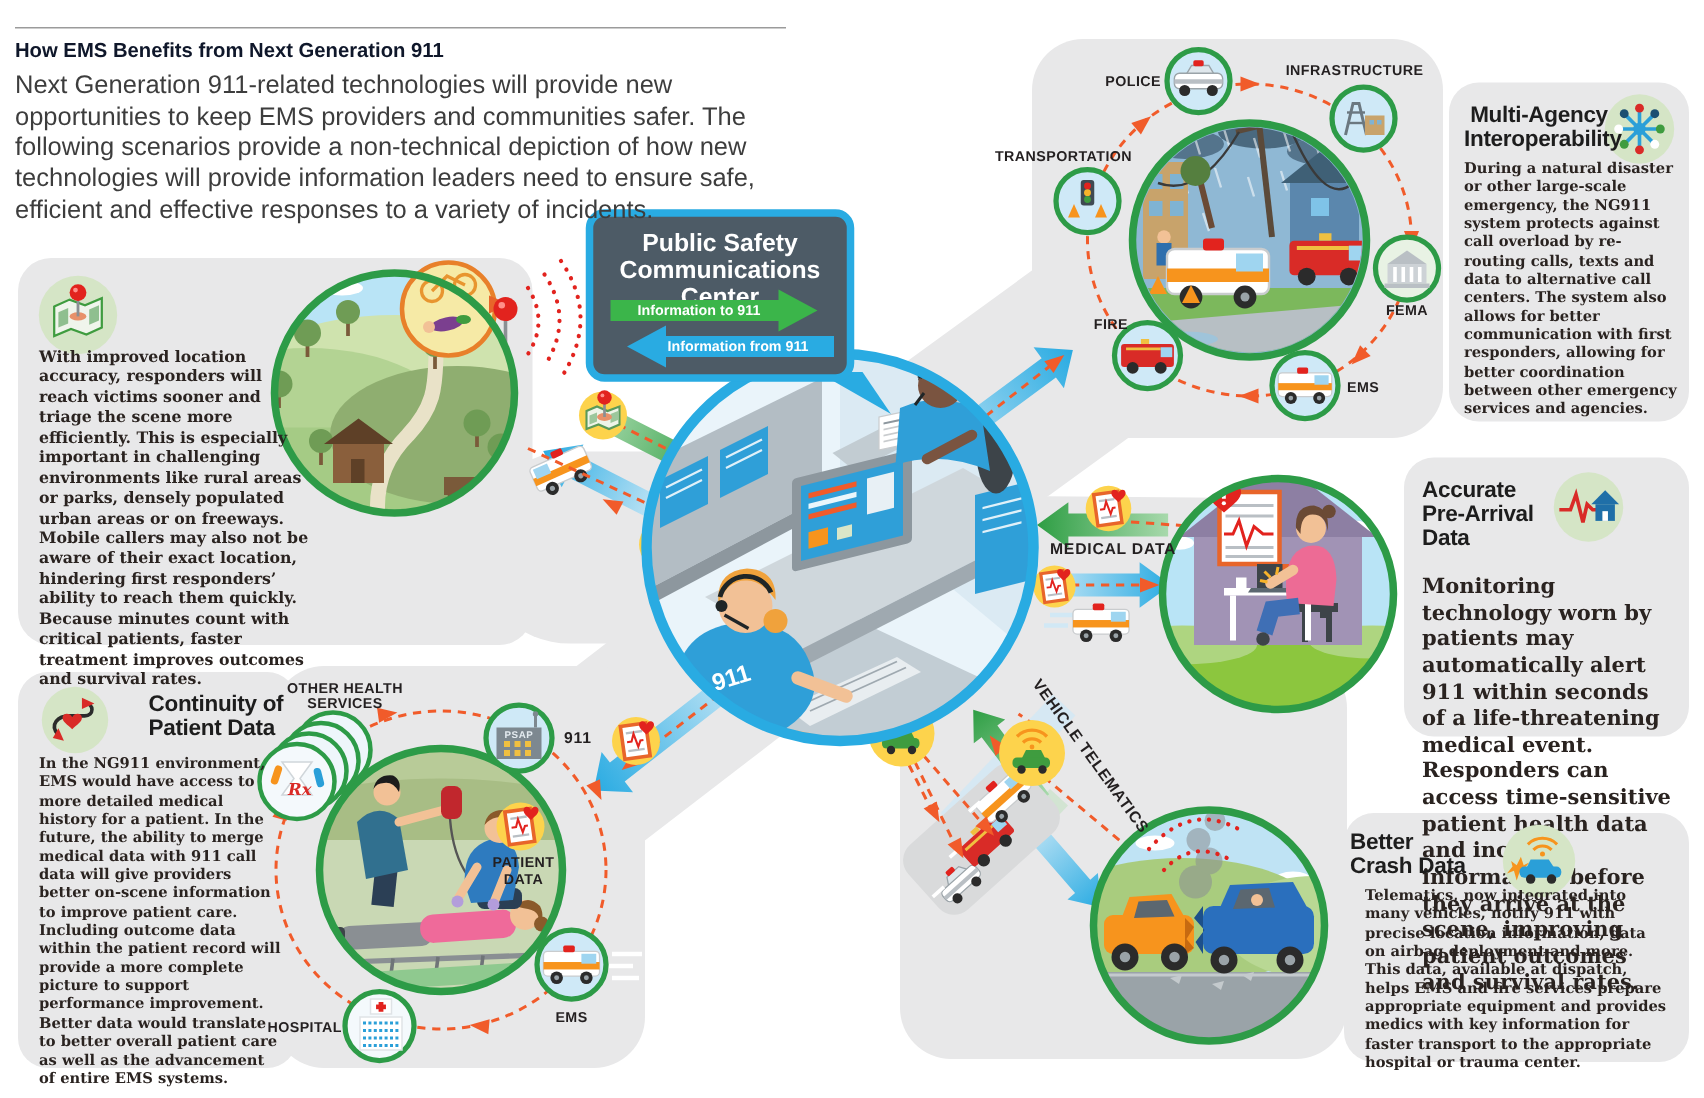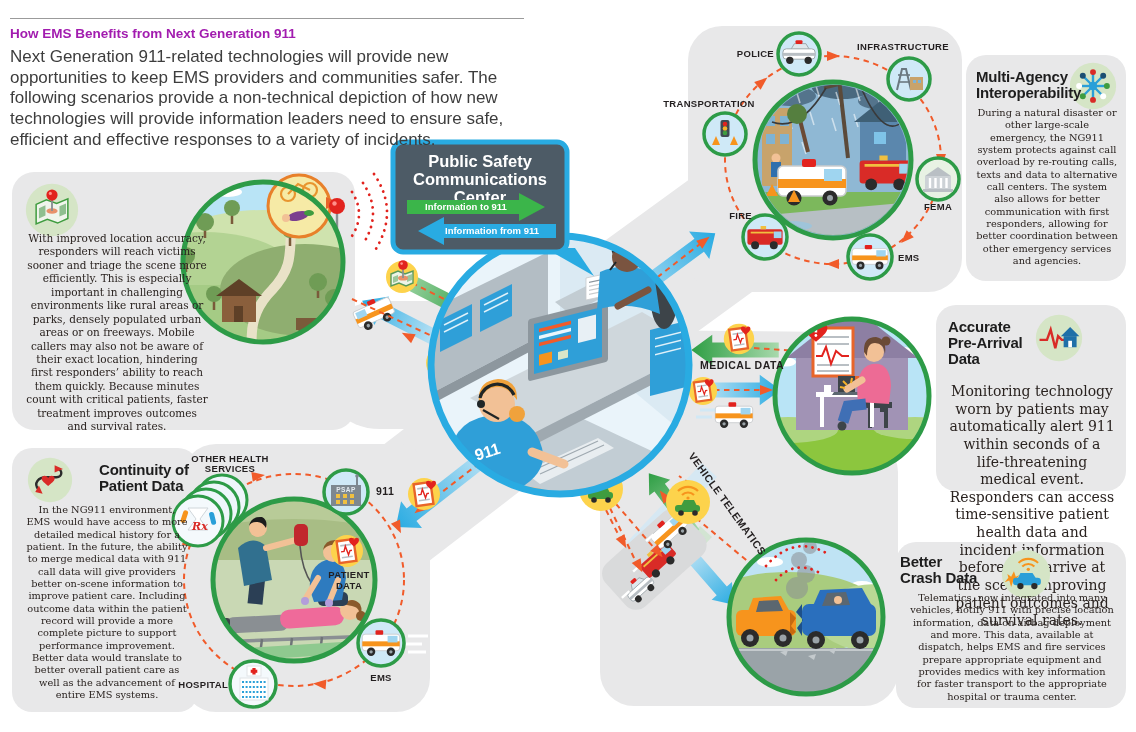--- a/index.html
+++ b/index.html
@@ -5,28 +5,28 @@
   html,body{margin:0;padding:0;background:#fff;}
   .stage{position:relative;width:1136px;height:732px;background:#fff;overflow:hidden;
          font-family:"Liberation Sans",sans-serif;}
   .layer{position:absolute;left:0;top:0;}
   
   .hdr{position:absolute;left:10px;top:10px;width:516px;}
   .hdr h1{margin:0;font-family:"DejaVu Serif",serif;font-weight:bold;font-size:31px;
           letter-spacing:-0.5px;color:#231f20;line-height:1.05;}
   .hdr h1 .red{color:#e2231e;}
   .hdr .rule{border:none;border-top:1.5px solid #9b9b9b;margin:8px 0 7px 0;width:514px;}
-  .hdr h2{margin:0;font-size:13.5px;font-weight:bold;color:#a21caf;}
+  .hdr h2{margin:0;font-size:13.5px;font-weight:bold;color:#0f172a;}
   .hdr p{margin:6px 0 0 0;font-size:17px;line-height:1.22;color:#3d3d3d;width:508px;}
   
   .panel{position:absolute;}
   .sec-title{position:absolute;font-family:"Liberation Sans",sans-serif;font-weight:600;
              color:#1d1d1d;letter-spacing:-0.2px;line-height:1.05;}
-  .sec-body{position:absolute;font-family:"DejaVu Serif",serif;font-weight:400;
-            color:#2a2320;text-align:center;}
+  .sec-body{position:absolute;font-family:"DejaVu Serif",serif;font-weight:700;
+            color:#2a2320;text-align:left;}
   .icon-badge{position:absolute;}
   
   .lbl{font-family:"Liberation Sans",sans-serif;font-size:9.5px;font-weight:bold;
        fill:#231f20;letter-spacing:0.3px;}
   .lbl2{font-family:"Liberation Sans",sans-serif;font-size:10.5px;font-weight:bold;
         fill:#231f20;letter-spacing:0.5px;}
   .boxTitle{font-family:"Liberation Sans",sans-serif;font-size:16.5px;font-weight:bold;fill:#ffffff;}
   .arrTxt{font-family:"Liberation Sans",sans-serif;font-size:9.5px;font-weight:bold;fill:#ffffff;}
   .shirt{font-family:"Liberation Sans",sans-serif;font-size:16px;font-weight:bold;fill:#ffffff;}
   .psapTxt{font-family:"Liberation Sans",sans-serif;font-size:6.5px;font-weight:bold;fill:#e4ebf0;letter-spacing:0.4px;}
@@ -729,21 +729,21 @@
       <circle cx="0" cy="-15" r="3.2" fill="#d92b27"></circle>
           <circle cx="11" cy="-11" r="3.2" fill="#1b4f72"></circle>
       <circle cx="15" cy="0" r="3.2" fill="#3f9c3f"></circle>
           <circle cx="11" cy="11" r="3.2" fill="#fff"></circle>
       <circle cx="0" cy="15" r="3.2" fill="#d92b27"></circle>
           <circle cx="-11" cy="11" r="3.2" fill="#3f9c3f"></circle>
       <circle cx="-15" cy="0" r="3.2" fill="#fff"></circle>
           <circle cx="-11" cy="-11" r="3.2" fill="#1b4f72"></circle>
     </svg>
   </span>
-  <div class="sec-title" style="left:10px;top:14px;width:100px;font-size:15px;">Multi-Agency Interoperability</div>
+  <div class="sec-title" style="left:10px;top:14px;width:100px;font-size:15px;text-align:center;">Multi-Agency Interoperability</div>
   <div class="sec-body" style="left:10px;top:52px;width:142px;font-size:9.8px;line-height:1.26;">During a natural disaster or other large-scale emergency, the NG911 system protects against call overload by re-routing calls, texts and data to alternative call centers. The system also allows for better communication with first responders, allowing for better coordination between other emergency services and agencies.</div>
 </div>
 
 <div class="panel" style="left:936px;top:305px;width:190px;height:214px;">
   <span class="icon-badge" style="left:98px;top:8px;">
     <svg width="50" height="50" viewBox="-27 -27 54 54">
       <circle r="25" fill="#d5e5c6"></circle>
       <polyline points="-21,2 -13,2 -9,-9 -4,11 -1,-2 3,2 7,2" fill="none" stroke="#d92b27" stroke-width="2.6"></polyline>
       <polygon points="2,-2 12,-12 22,-2" fill="#1f6fa8"></polygon>
       <rect x="5" y="-2" width="14" height="12" fill="#1f6fa8"></rect>

